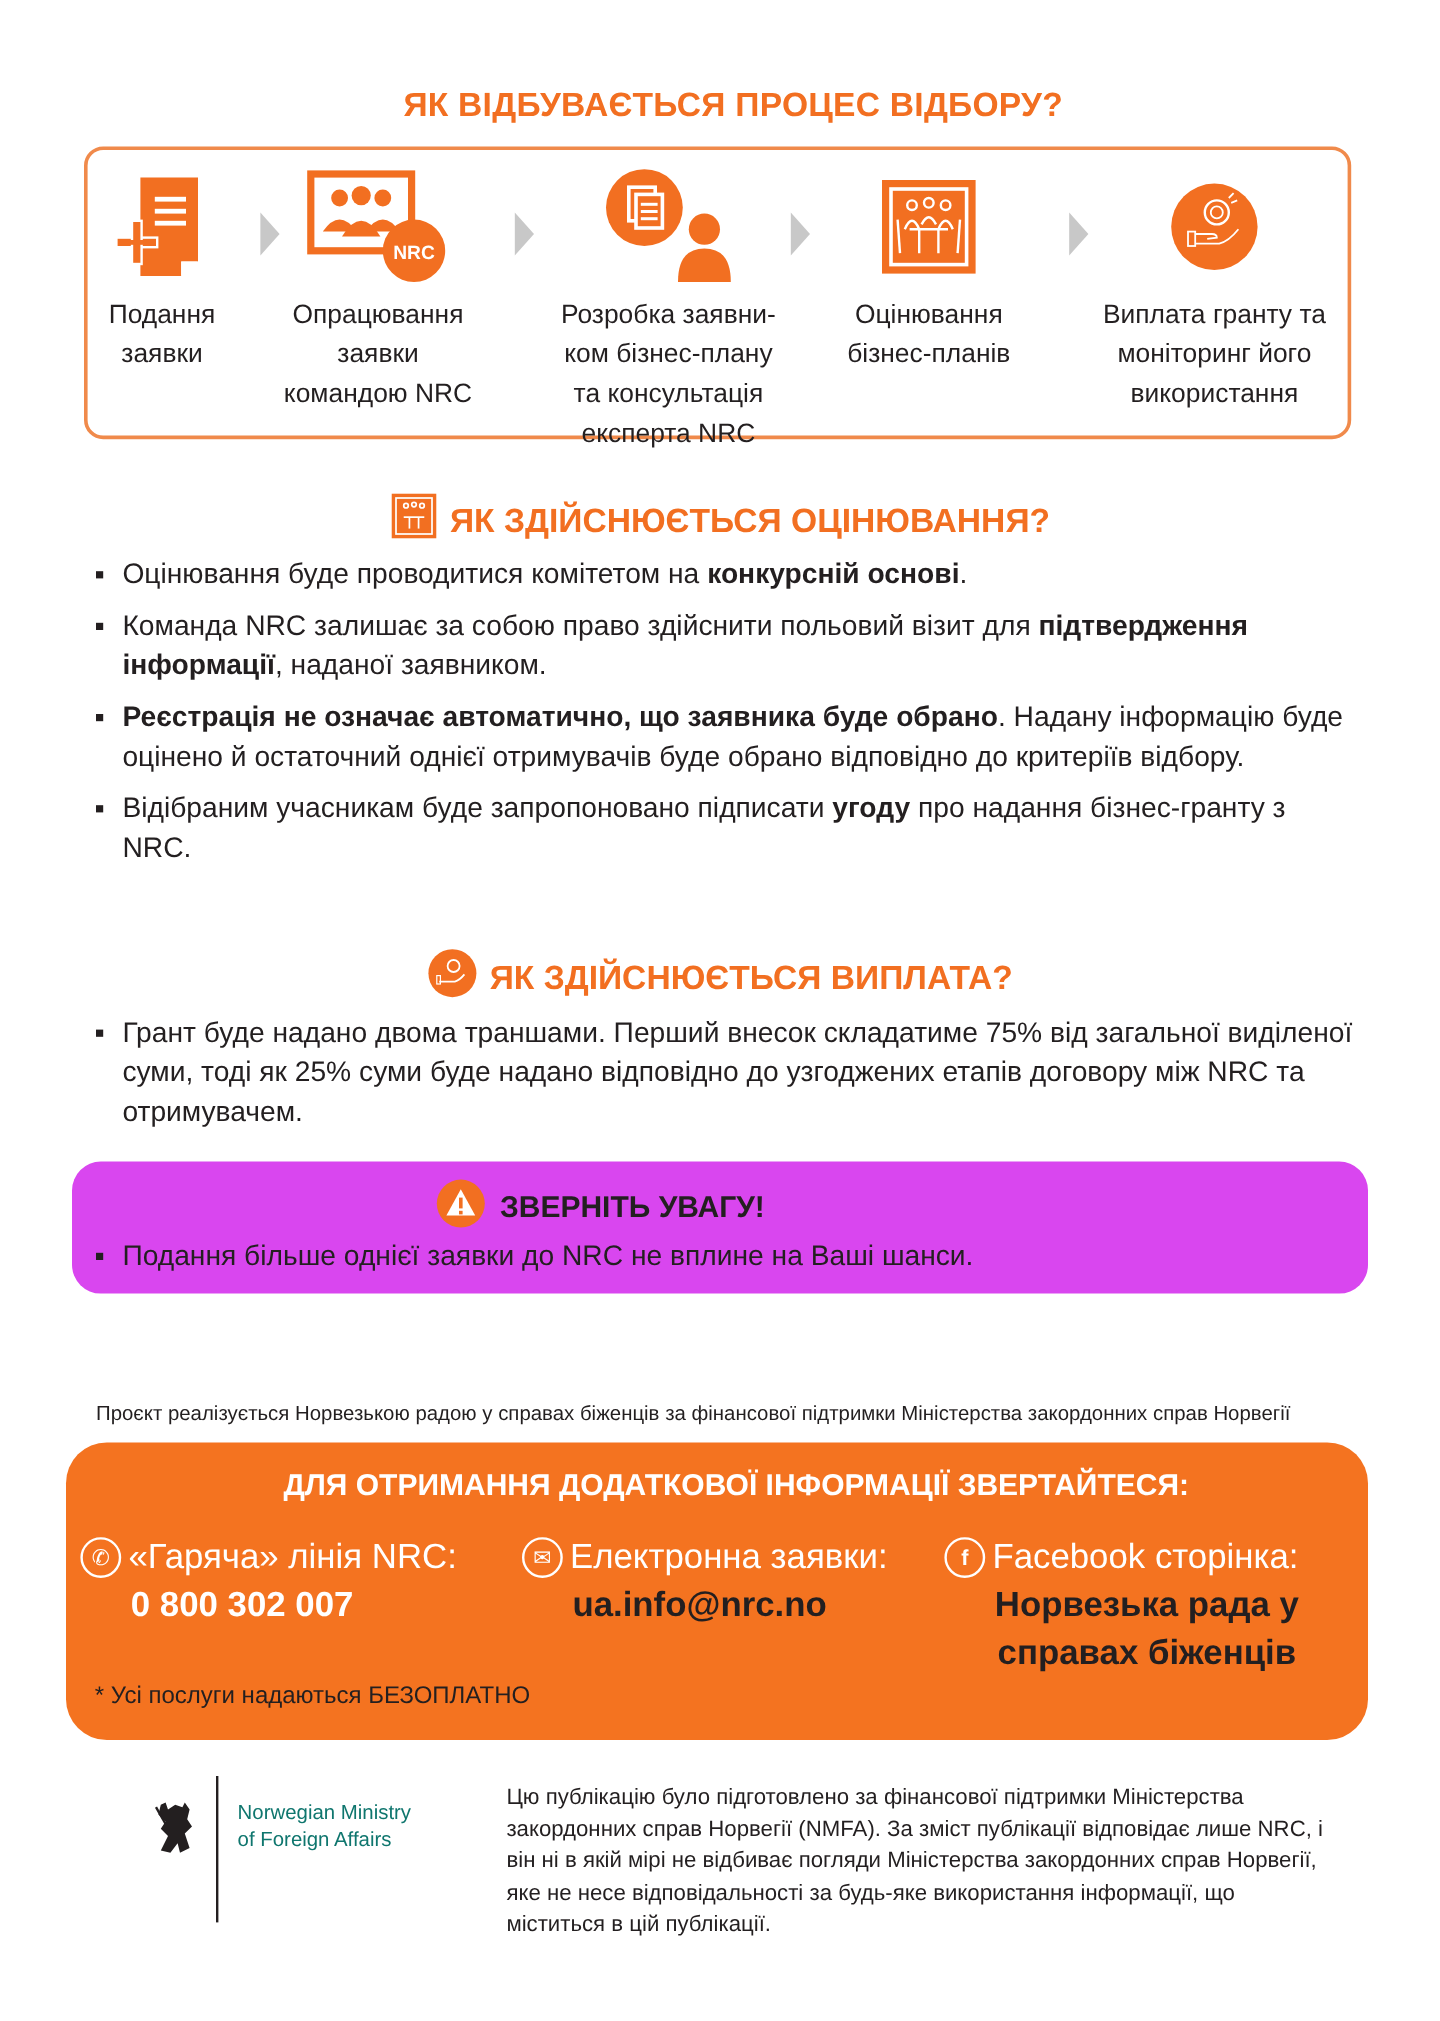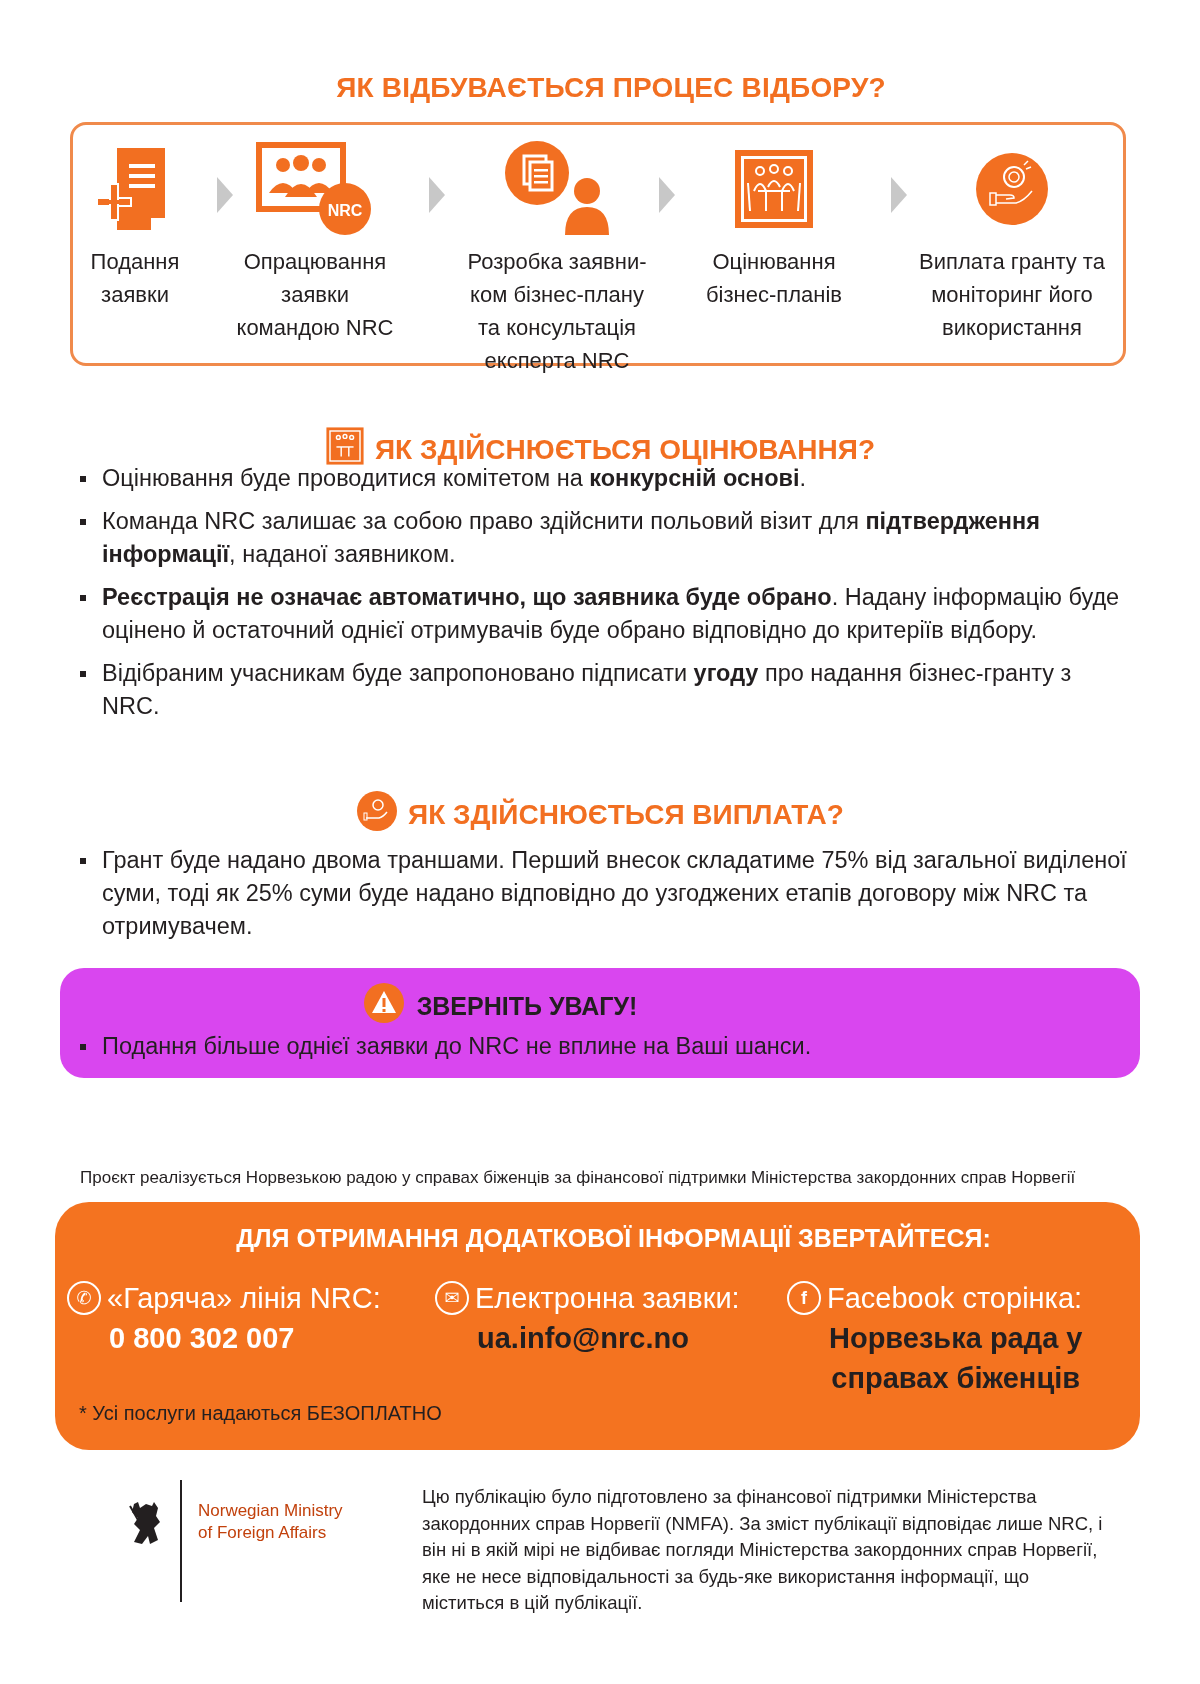--- a/index.html
+++ b/index.html
@@ -18,21 +18,21 @@
   .attention-head { position:absolute; top:14px; left:0; width:1080px; display:flex; justify-content:center; align-items:center; gap:12px; font-weight:bold; font-size:25px; color:#231f20; margin-left:-60px; }
   .project-text { position:absolute; left:80px; top:1160px; width:1050px; font-size:17px; line-height:35px; }
   .contact-box { position:absolute; left:55px; top:1202px; width:1085px; height:248px; background:#f47320; border-radius:34px; }
   .contact-title { position:absolute; top:22px; left:0; width:1085px; text-align:center; color:#fff; font-weight:bold; font-size:25px;padding-left:16px; }
   .contact-col { position:absolute; top:76px; font-size:29px; line-height:40px; }
   .contact-col .label { color:#fff; display:flex; align-items:center; gap:6px; }
   .contact-col .value { font-weight:bold; padding-left:42px; }
   .ci { width:34px; height:34px; border:2px solid #fff; border-radius:50%; box-sizing:border-box; display:inline-flex; align-items:center; justify-content:center; color:#fff; font-size:18px; flex:none; }
   .free-note { position:absolute; left:24px; top:200px; color:#231f20; font-size:20px; }
   .footer-line { position:absolute; left:180px; top:1480px; width:2px; height:122px; background:#231f20; }
-  .ministry { position:absolute; left:198px; top:1500px; font-size:17px; line-height:22px; color:#c2410c; }
+  .ministry { position:absolute; left:198px; top:1500px; font-size:17px; line-height:22px; color:#0f766e; }
   .lion { position:absolute; left:128px; top:1500px; }
   .disclaimer { position:absolute; left:422px; top:1484px; width:685px; font-size:18.5px; line-height:26.5px; color:#231f20; }
 </style>
 </head>
 <body>
 
 <div class="title-main">ЯК ВІДБУВАЄТЬСЯ ПРОЦЕС ВІДБОРУ?</div>
 
 <div class="process-box">
 
@@ -130,21 +130,21 @@
         <rect x="20" y="46" width="6" height="12" fill="none" stroke="#fff" stroke-width="1.5"></rect>
         <path d="M26 48 L40 48 Q44 48 44 51 L36 52 M26 56 L46 56 Q54 54 62 44" fill="none" stroke="#fff" stroke-width="1.5"></path>
       </svg>
     </div>
     <div>Виплата гранту та</div>
     <div>моніторинг його</div>
     <div>використання</div>
   </div>
 </div>
 
-<div class="section-head" style="top:426px;">
+<div class="section-head" style="top:410px;">
   <span>
     <svg width="40" height="40" viewBox="0 0 84 84">
       <rect x="3" y="3" width="78" height="78" fill="#f26f21"></rect>
       <rect x="9" y="9" width="66" height="66" fill="#fff"></rect>
       <rect x="12" y="12" width="60" height="60" fill="#f26f21"></rect>
       <g fill="none" stroke="#fff" stroke-width="3">
         <circle cx="28" cy="24" r="4"></circle>
           <circle cx="42" cy="22" r="4"></circle>
           <circle cx="56" cy="24" r="4"></circle>
         <line x1="24" y1="44" x2="60" y2="44"></line>

